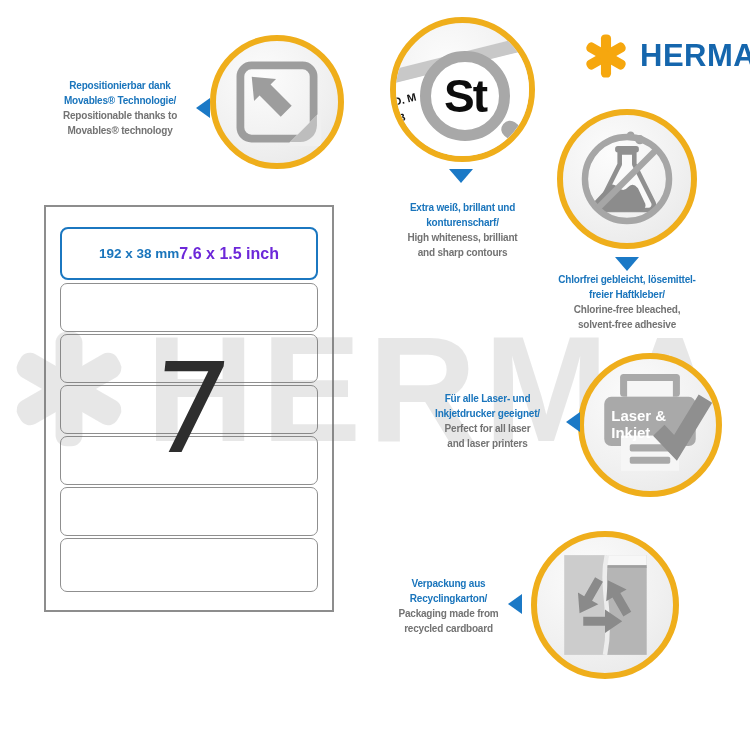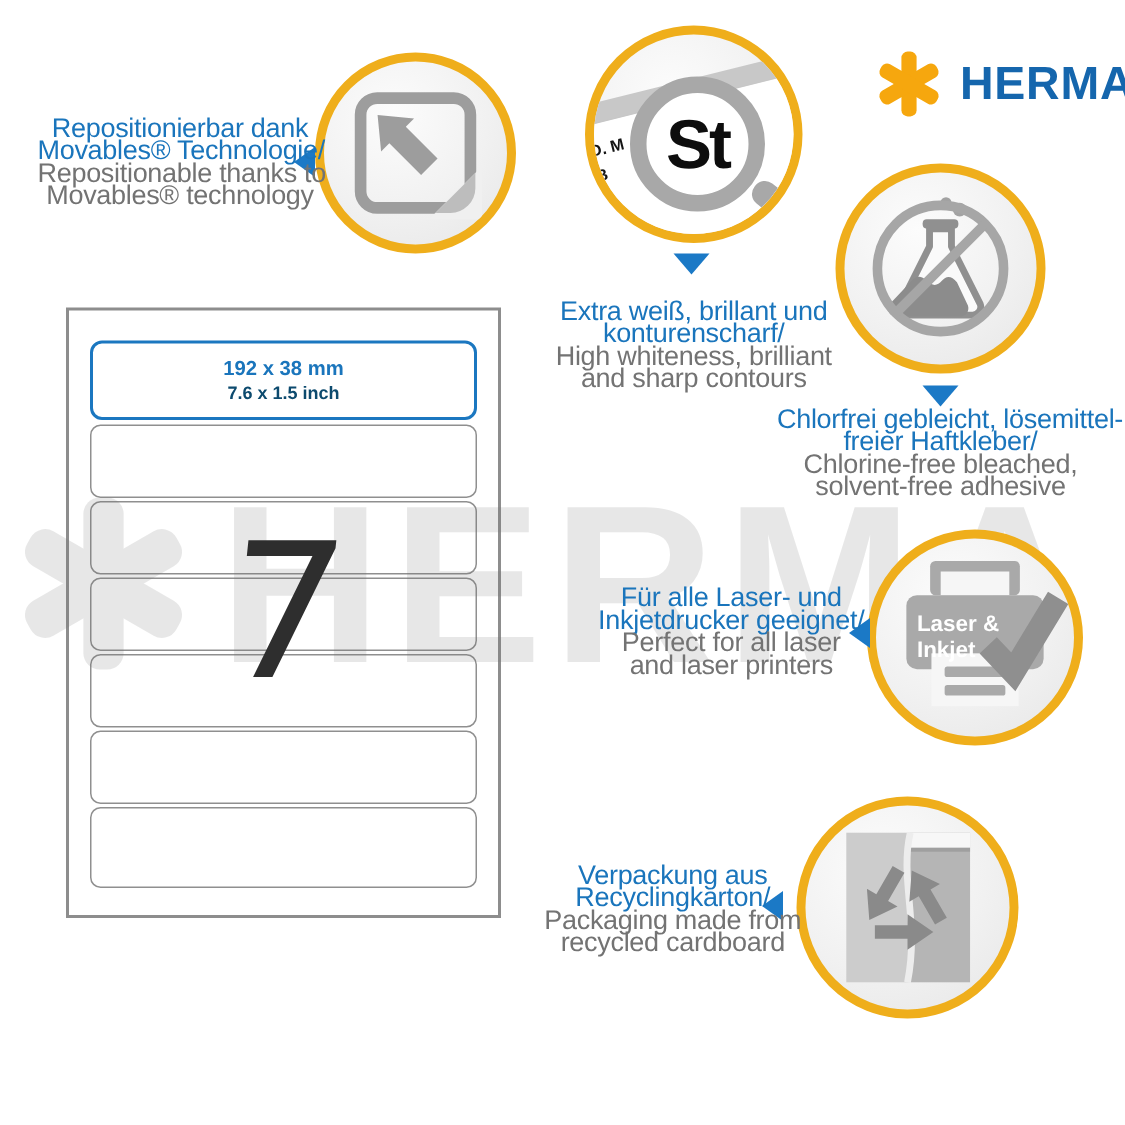--- a/index.html
+++ b/index.html
@@ -9,21 +9,21 @@
   .badge{position:absolute;border-radius:50%;border:6px solid #efae1b;box-sizing:border-box;
          background:radial-gradient(circle at 38% 30%,#fcfcfc 0%,#f1f1f1 55%,#e6e6e6 100%);
          overflow:hidden;z-index:4;}
   .badge svg{position:absolute;inset:0;width:100%;height:100%;}
   
   .tri-left{position:absolute;width:0;height:0;border-top:10px solid transparent;
             border-bottom:10px solid transparent;border-right:14px solid #1b79c6;z-index:4;}
   .tri-down{position:absolute;width:0;height:0;border-left:12px solid transparent;
             border-right:12px solid transparent;border-top:14px solid #1b79c6;z-index:4;}
   
-  .feature{position:absolute;text-align:center;font-weight:normal;font-size:18px;
+  .feature{position:absolute;text-align:center;font-weight:bold;font-size:10px;
            line-height:15px;z-index:4;letter-spacing:-0.2px;}
   .feature div{white-space:nowrap;}
   .de{color:#1a75bc;}
   .en{color:#737373;}
   
   .logo{position:absolute;left:583px;top:33px;display:flex;align-items:center;z-index:4;}
   .logo svg{width:46px;height:46px;}
   .logo-text{font-size:31px;font-weight:bold;color:#1566ad;margin-left:11px;letter-spacing:0.5px;}
   
   .watermark{position:absolute;left:0;top:320px;width:750px;height:138px;overflow:hidden;
@@ -31,23 +31,23 @@
   .watermark svg{width:122px;height:122px;margin-left:8px;flex:none;}
   .wm-text{font-size:150px;font-weight:bold;color:#6f6f6f;letter-spacing:7px;margin-left:16px;
            line-height:1;}
   
   .sheet{position:absolute;left:44px;top:205px;width:290px;height:407px;background:#fff;
          border:2px solid #8d8d8d;box-sizing:border-box;z-index:1;}
   .label-row{position:absolute;left:14px;width:258px;height:49px;background:#fff;
              border:1.5px solid #8f8f8f;border-radius:7px;box-sizing:border-box;}
   .label-first{position:absolute;left:14px;top:20px;width:258px;height:53px;background:#fff;
                border:2.5px solid #1b77c0;border-radius:8px;box-sizing:border-box;
-               display:flex;flex-direction:column;align-items:center;justify-content:center;}
+               display:flex;flex-direction:row;align-items:center;justify-content:center;}
   .size-mm{color:#1a75bc;font-weight:bold;font-size:13.5px;line-height:17px;}
-  .size-inch{color:#0c4a6e;font-weight:bold;font-size:12px;line-height:16px;text-align:center;}
+  .size-inch{color:#6d28d9;font-weight:bold;font-size:16px;line-height:16px;text-align:center;}
   .seven{position:absolute;left:145px;top:346px;width:90px;text-align:center;z-index:3;
          font-family:"DejaVu Sans",sans-serif;font-size:125px;line-height:1;color:#2e2e2e;
          transform:skewX(-6deg);}
   
   .mag-stripe{position:absolute;background:#c8c8c8;transform:rotate(-14deg);z-index:1;}
   .mag-label{position:absolute;left:-12px;top:42px;width:180px;height:108px;background:#fff;
              transform:rotate(-14deg);z-index:2;box-shadow:0 2px 3px rgba(0,0,0,0.18);
              padding:10px 0 0 16px;box-sizing:border-box;}
   .mag-label div{font-size:11px;font-weight:bold;color:#141414;line-height:16.5px;}
   .mag-lens{position:absolute;left:24px;top:28px;width:90px;height:90px;border-radius:50%;

